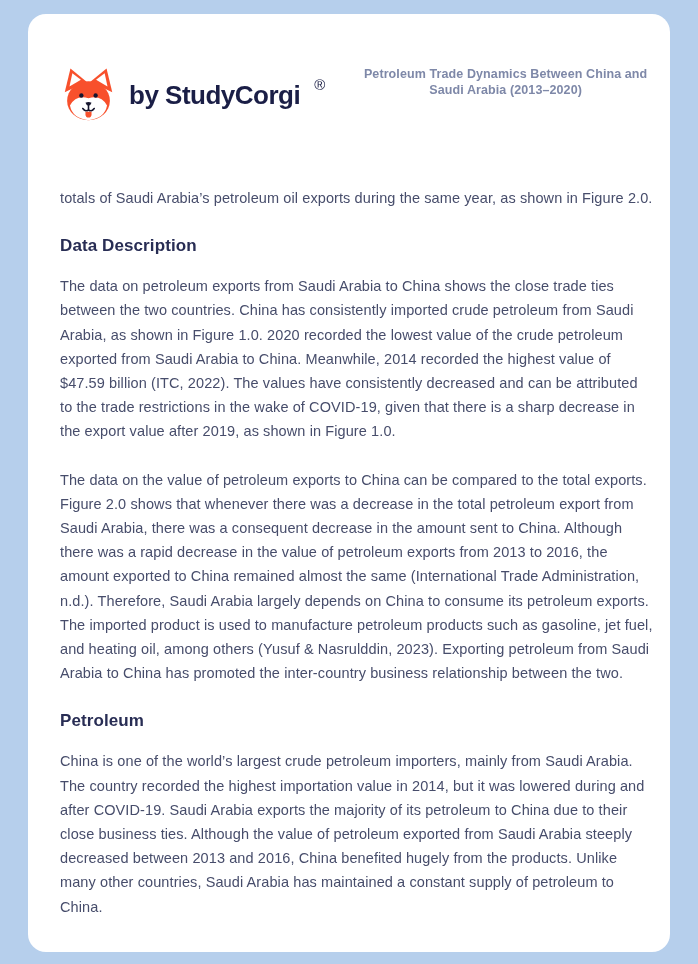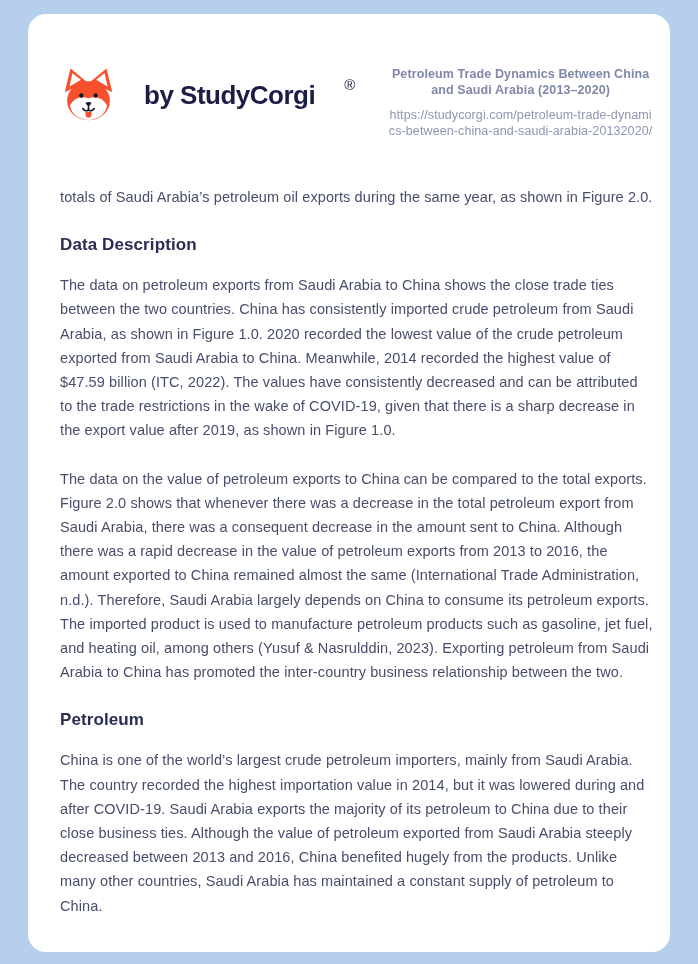--- a/index.html
+++ b/index.html
@@ -23,21 +23,21 @@
   
   .card-header{
     display:flex;
     justify-content:space-between;
     align-items:flex-start;
     min-height:60px;
   }
   .brand{
     display:flex;
     align-items:center;
-    gap:27px;
+    gap:12px;
     padding-top:2px;
   }
   .logo-icon{width:57px;height:58px;display:block;}
   .brand-text{
     font-size:26px;
     font-weight:800;
     color:#1a1e46;
     letter-spacing:-0.5px;
     white-space:nowrap;
   }
@@ -66,21 +66,21 @@
     display:block;
     margin-top:9px;
     color:#8e96b2;
     font-size:12.5px;
     line-height:16px;
     text-decoration:none;
     word-break:break-all;
     letter-spacing:0.1px;
   }
   
-  .article{margin-top:46px;width:593px;}
+  .article{margin-top:62px;width:593px;}
   .article p{
     margin:0 0 24px 0;
     font-size:14.5px;
     line-height:24.2px;
     color:#474d6b;
     letter-spacing:0.1px;
   }
   .article h2{
     margin:25px 0 17px 0;
     font-size:17px;
@@ -116,21 +116,20 @@
         <path d="M30 41.8 L30 45.6 M24 44.2 Q27 48.2 30 45.6 Q33 48.2 36 44.2" stroke="#16162e" stroke-width="1.7" fill="none" stroke-linecap="round"></path>
 
         <path d="M26.8 47.5 L33.2 47.5 L33.2 50.5 Q33.2 53.8 30 53.8 Q26.8 53.8 26.8 50.5 Z" fill="#f8502c"></path>
       </svg>
       <span class="brand-text">by StudyCorgi</span>
       <span class="reg-mark">®</span>
     </div>
 
     <div class="doc-meta">
       <div class="doc-title">Petroleum Trade Dynamics Between China and Saudi Arabia (2013–2020)</div>
-      <a class="doc-url" href="#">https://studycorgi.com/petroleum-trade-dynamics-between-china-and-saudi-arabia-20132020/</a>
     </div>
   </header>
 
   <main class="article">
     <p>totals of Saudi Arabia’s petroleum oil exports during the same year, as shown in Figure 2.0.</p>
 
     <h2>Data Description</h2>
     <p>The data on petroleum exports from Saudi Arabia to China shows the close trade ties between the two countries. China has consistently imported crude petroleum from Saudi Arabia, as shown in Figure 1.0. 2020 recorded the lowest value of the crude petroleum exported from Saudi Arabia to China. Meanwhile, 2014 recorded the highest value of $47.59 billion (ITC, 2022). The values have consistently decreased and can be attributed to the trade restrictions in the wake of COVID-19, given that there is a sharp decrease in the export value after 2019, as shown in Figure 1.0.</p>
     <p>The data on the value of petroleum exports to China can be compared to the total exports. Figure 2.0 shows that whenever there was a decrease in the total petroleum export from Saudi Arabia, there was a consequent decrease in the amount sent to China. Although there was a rapid decrease in the value of petroleum exports from 2013 to 2016, the amount exported to China remained almost the same (International Trade Administration, n.d.). Therefore, Saudi Arabia largely depends on China to consume its petroleum exports. The imported product is used to manufacture petroleum products such as gasoline, jet fuel, and heating oil, among others (Yusuf &amp; Nasrulddin, 2023). Exporting petroleum from Saudi Arabia to China has promoted the inter-country business relationship between the two.</p>
 

